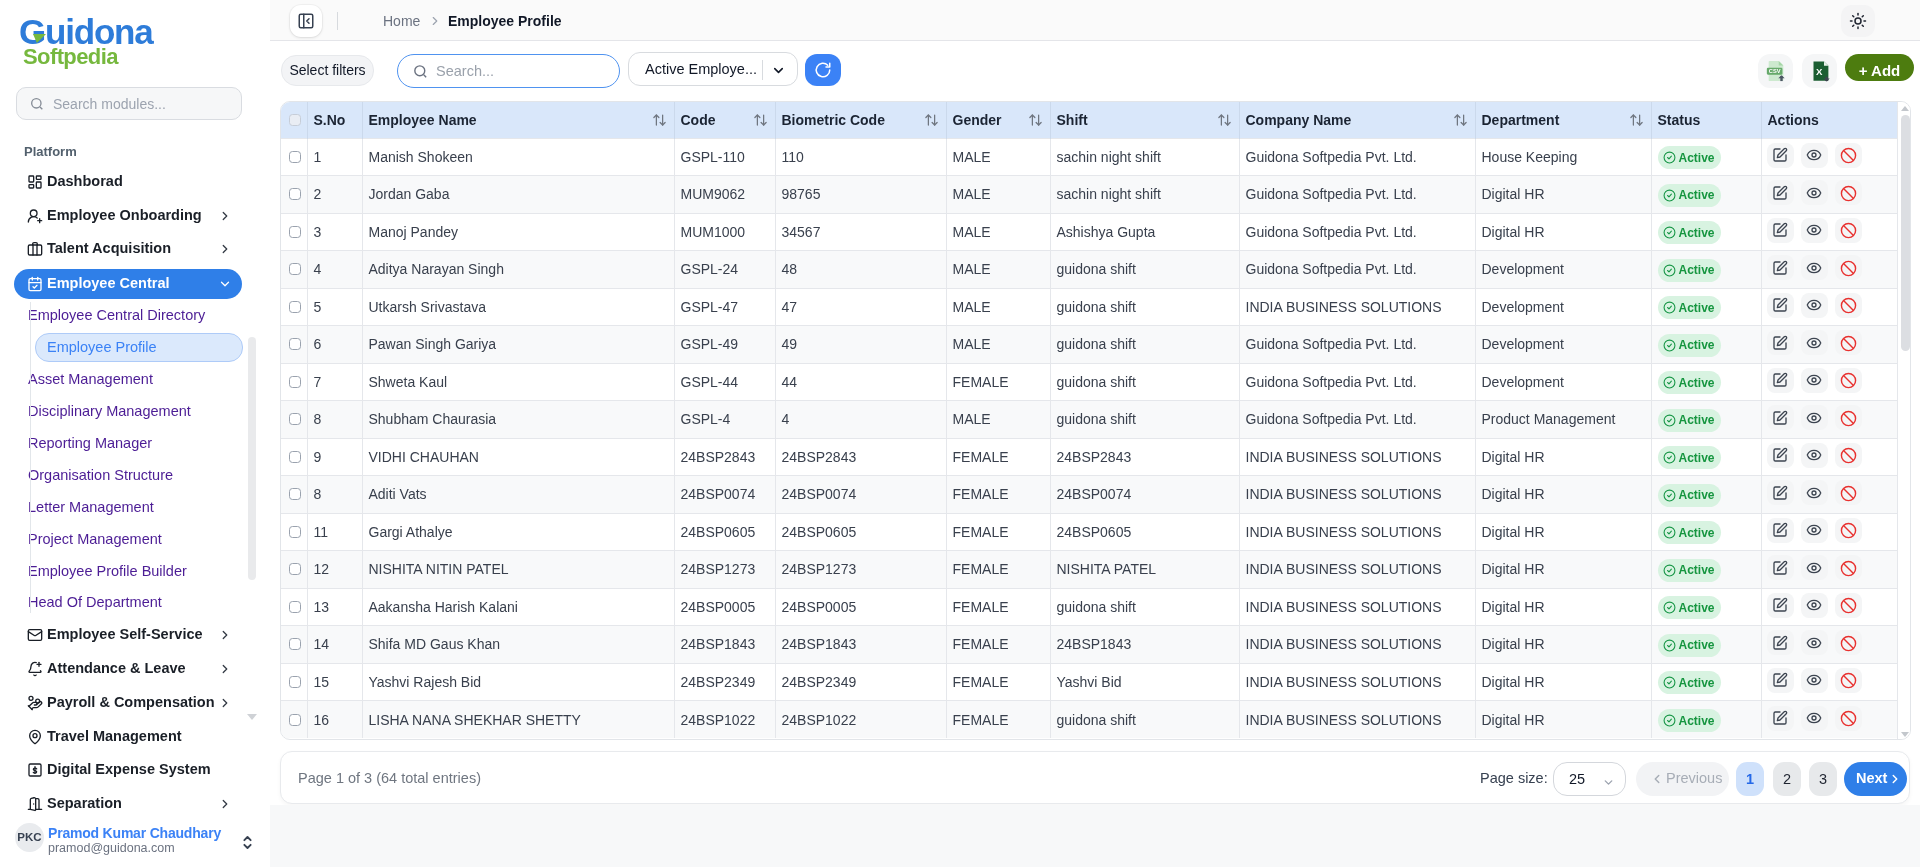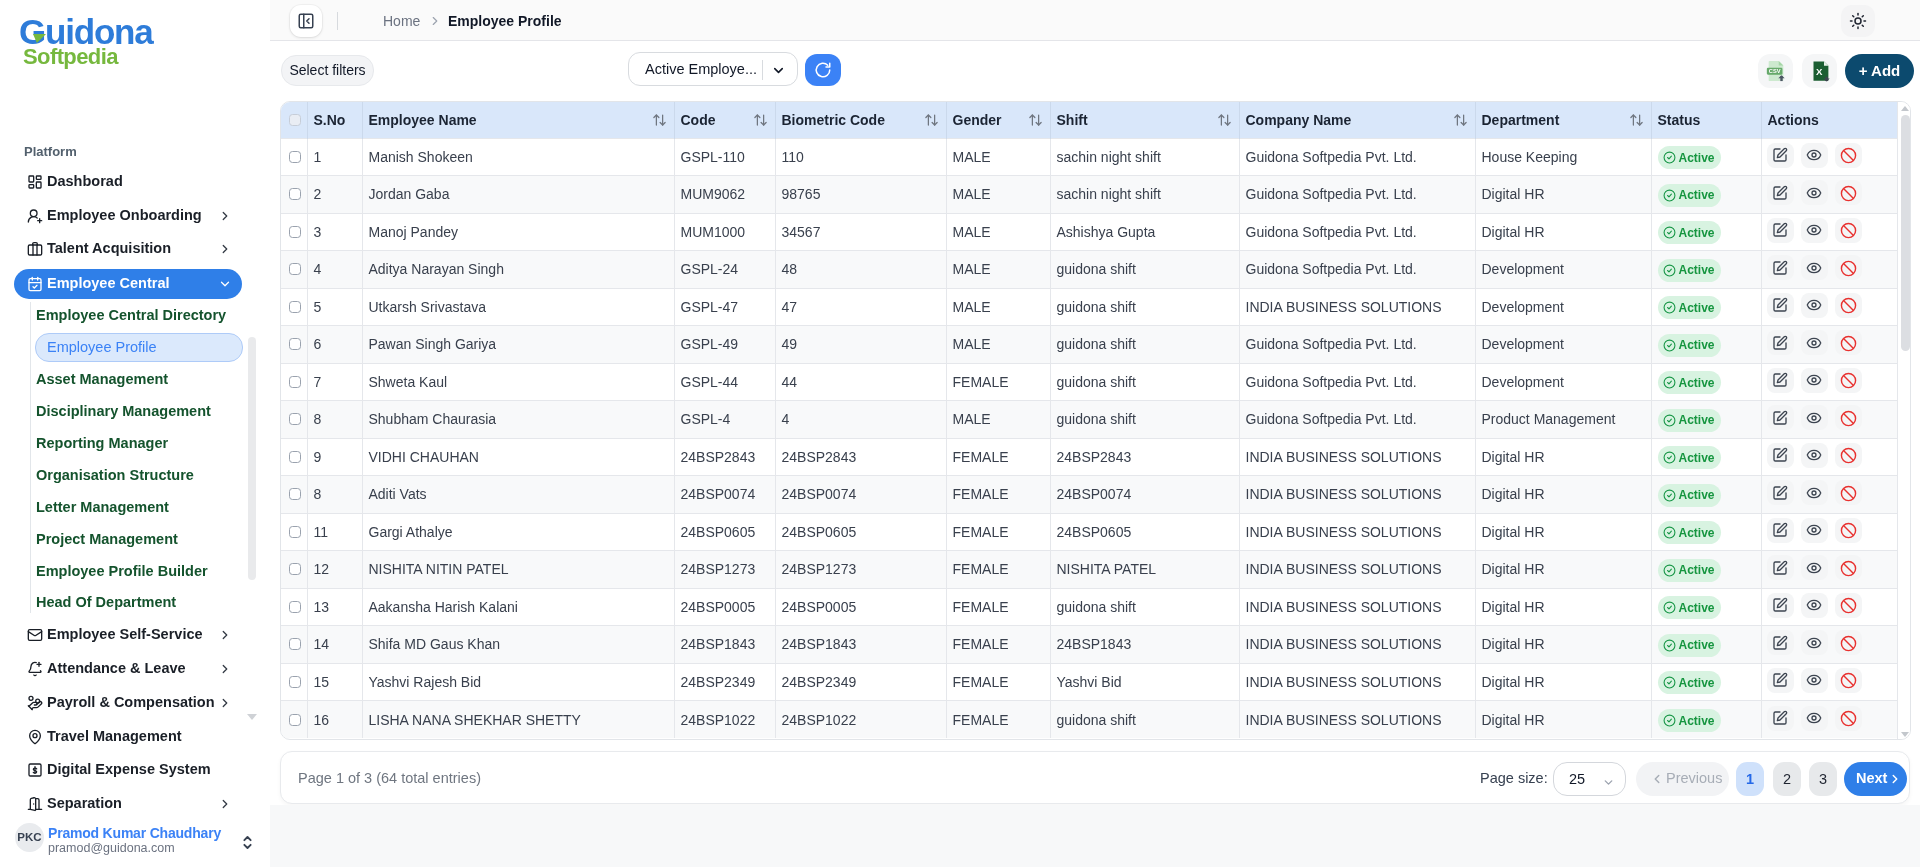--- a/index.html
+++ b/index.html
@@ -11,21 +11,21 @@
 .logo-leaf { position:absolute; left:33px; top:34px; width:13px; height:9px; background:#76b83e; clip-path:polygon(0 0, 100% 0, 30% 100%); }
 .sb-search { position:absolute; left:16px; top:87px; width:226px; height:33px; background:#f6f7f8; border:1px solid #d9dce1; border-radius:10px; }
 .sb-search .ph { position:absolute; left:36px; top:8px; font-size:14px; color:#9ca3af; }
 .sb-search svg { position:absolute; left:12px; top:8px; }
 .platform { position:absolute; left:24px; top:144px; font-size:13px; color:#52606d; font-weight:600; }
 .nav-item { position:absolute; left:14px; width:228px; height:30px; border-radius:15px; color:#1a1f27; font-size:14.5px; font-weight:600; }
 .nav-item .txt { position:absolute; left:33px; top:6px; }
 .nav-item svg.ic { position:absolute; left:13px; top:7px; }
 .nav-item .chev { position:absolute; right:10px; top:8px; }
 .nav-item.active { background:#2f7fe8; color:#fff; }
-.sub-item { position:absolute; left:36px; font-size:14.5px; font-weight:700; color:#14532d; }
+.sub-item { position:absolute; left:28px; font-size:14.5px; font-weight:400; color:#4c1d95; }
 .sub-pill { position:absolute; left:35px; top:333px; width:208px; height:29px; background:#dbe9fc; border:1px solid #aecbf8; border-radius:14px; }
 .sub-pill .t { position:absolute; left:11px; top:5px; font-size:14.5px; color:#3b82f6; font-weight:500; }
 .guide { position:absolute; left:30px; top:302px; width:1px; height:311px; background:#e2e6ea; }
 .sb-thumb { position:absolute; left:248px; top:337px; width:8px; height:243px; border-radius:4px; background:#e9eaec; }
 .sb-down { position:absolute; left:247px; top:714px; width:0; height:0; border-left:5px solid transparent; border-right:5px solid transparent; border-top:6px solid #cfd2d6; }
 .user { position:absolute; left:0px; top:818px; width:270px; height:49px; }
 .user .av { position:absolute; left:15px; top:5px; width:29px; height:29px; border-radius:50%; background:#e9ebee; color:#374151; font-size:11.5px; font-weight:700; text-align:center; line-height:29px; }
 .user .nm { position:absolute; left:48px; top:7px; font-size:14px; font-weight:700; color:#3b82f6; letter-spacing:-0.2px; }
 .user .em { position:absolute; left:48px; top:23px; font-size:12.5px; color:#6b7280; }
 
@@ -42,21 +42,21 @@
 .search2 { position:absolute; left:127px; top:54px; width:223px; height:34px; background:#fff; border:1.5px solid #4f93f0; border-radius:17px; }
 .search2 .ph { position:absolute; left:38px; top:8px; font-size:14.5px; color:#9aa1ab; }
 .search2 svg { position:absolute; left:14px; top:8px; }
 .sel-emp { position:absolute; left:358px; top:52px; width:170px; height:34px; background:#fff; border:1px solid #d8dbdf; border-radius:12px; }
 .sel-emp .t { position:absolute; left:16px; top:8px; font-size:14.5px; color:#111827; }
 .sel-emp .d { position:absolute; left:133px; top:7px; width:1px; height:20px; background:#d8dbdf; }
 .sel-emp svg { position:absolute; left:142px; top:10px; }
 .btn-refresh { position:absolute; left:535px; top:54px; width:36px; height:32px; background:#3b82f6; border-radius:12px; }
 .btn-csv { position:absolute; left:1488px; top:54px; width:35px; height:34px; background:#f5f6f7; border-radius:12px; }
 .btn-xls { position:absolute; left:1532px; top:54px; width:35px; height:34px; background:#f5f6f7; border-radius:12px; }
-.btn-add { position:absolute; left:1575px; top:54px; width:69px; height:34px; background:#0c4a6e; border-radius:17px; color:#fff; font-size:15px; font-weight:700; text-align:center; line-height:34px; }
+.btn-add { position:absolute; left:1575px; top:54px; width:69px; height:27px; background:#4d7c0f; border-radius:17px; color:#fff; font-size:15px; font-weight:700; text-align:center; line-height:34px; }
 
 #card { position:absolute; left:10px; top:101px; width:1631px; height:639px; background:#fff; border:1px solid #e2e5e9; border-radius:10px; overflow:hidden; }
 #card table { border-collapse:collapse; table-layout:fixed; width:1616px; font-size:14px; color:#39404d; }
 #card th { background:#d9e7fa; font-weight:700; color:#1b2433; text-align:left; height:36px; padding:0 0 0 6px; border-right:1px solid #cbd9ec; position:relative; font-size:14px; }
 #card th:first-child { border-right-color:#cbd9ec; }
 #card td { height:37.5px; padding:0 0 0 6px; border-right:1px solid #e5e7eb; border-top:1px solid #e5e7eb; overflow:hidden; white-space:nowrap; }
 #card tr.even td { background:#f8f9fa; }
 #card th:last-child, #card td:last-child { border-right:none; }
 .sort { position:absolute; right:7px; top:11px; }
 .cb { width:12px; height:12px; border:1.5px solid #9aa2ae; border-radius:3.5px; background:#fff; margin-left:2px; }
@@ -87,20 +87,27 @@
 .btn-next span { position:absolute; left:12px; top:8px; }
 .btn-next svg { position:absolute; left:44px; top:10px; }
 #below { position:absolute; left:0px; top:805px; width:1650px; height:62px; background:#f7f8f9; }
 </style>
 </head>
 <body>
 <div id="sidebar">
   <div class="logo-g">Guidona</div>
   <div class="logo-leaf"></div>
   <div class="logo-s">Softpedia</div>
+  <div class="sb-search">
+    <svg width="16" height="16" viewBox="0 0 24 24" fill="none" stroke="#858c96" stroke-width="2">
+        <circle cx="11" cy="11" r="7"></circle>
+        <path d="m20 20-3.5-3.5"></path>
+      </svg>
+    <div class="ph">Search modules...</div>
+  </div>
   <div class="platform">Platform</div>
   <div id="navs">
       <div class="nav-item" style="top:167px">
         <svg class="ic" width="16" height="16" viewBox="0 0 24 24" fill="none" stroke="#1a1f27" stroke-width="2" stroke-linecap="round" stroke-linejoin="round">
           <rect x="3" y="3" width="7" height="9" rx="1"></rect>
           <rect x="14" y="3" width="7" height="5" rx="1"></rect>
           <rect x="14" y="12" width="7" height="9" rx="1"></rect>
           <rect x="3" y="16" width="7" height="5" rx="1"></rect>
         </svg>
         <span class="txt">Dashborad</span>
@@ -254,20 +261,27 @@
           <path d="m4.93 4.93 1.41 1.41"></path>
           <path d="m17.66 17.66 1.41 1.41"></path>
           <path d="M2 12h2"></path>
           <path d="M20 12h2"></path>
           <path d="m6.34 17.66-1.41 1.41"></path>
           <path d="m19.07 4.93-1.41 1.41"></path>
         </svg>
     </div>
   </div>
   <div class="btn-filters">Select filters</div>
+  <div class="search2">
+    <svg width="17" height="17" viewBox="0 0 24 24" fill="none" stroke="#6b7280" stroke-width="2">
+        <circle cx="11" cy="11" r="7"></circle>
+        <path d="m20 20-3.5-3.5"></path>
+      </svg>
+    <div class="ph">Search...</div>
+  </div>
   <div class="sel-emp">
     <div class="t">Active Employe...</div>
     <div class="d"></div>
     <svg width="15" height="15" viewBox="0 0 24 24" fill="none" stroke="#111827" stroke-width="2.5" stroke-linecap="round" stroke-linejoin="round">
         <path d="m6 9 6 6 6-6"></path>
       </svg>
   </div>
   <div class="btn-refresh">
     <svg style="position:absolute;left:9px;top:7px" width="18" height="18" viewBox="0 0 24 24" fill="none" stroke="#fff" stroke-width="2" stroke-linecap="round" stroke-linejoin="round">
         <path d="M21 12a9 9 0 1 1-2.64-6.36"></path>

